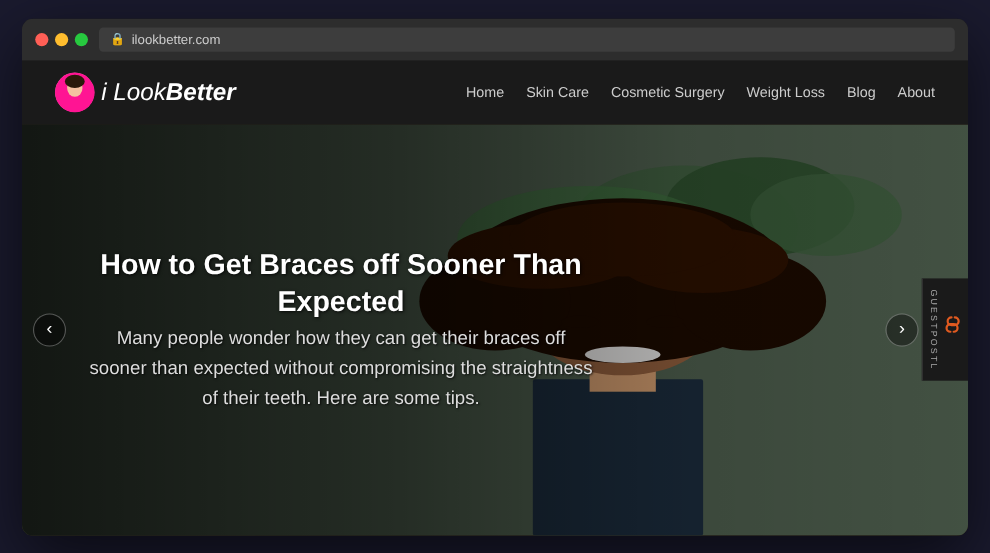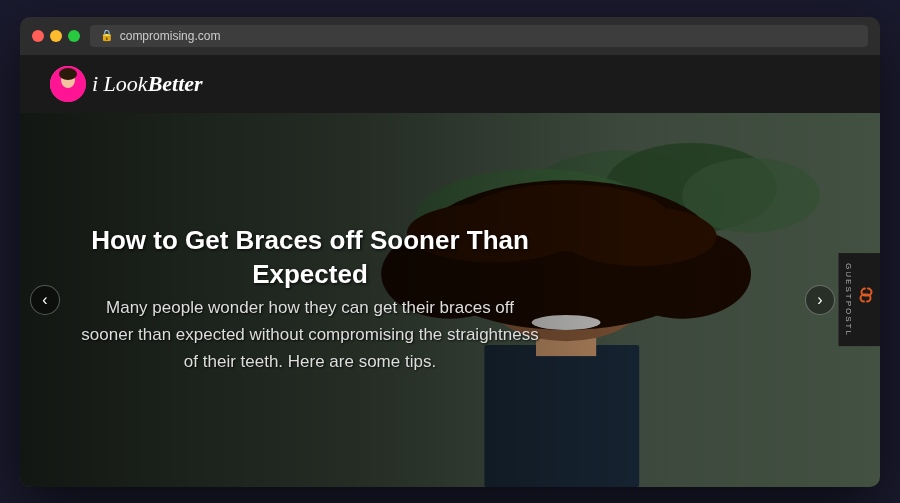--- a/index.html
+++ b/index.html
@@ -79,21 +79,20 @@
     
     .navbar {
       background: #1a1a1a;
       padding: 0 30px;
       display: flex;
       align-items: center;
       justify-content: space-between;
       height: 58px;
       z-index: 10;
       position: relative;
-      font-family: Liberation Serif, serif;
     }
 
     .logo-area {
       display: flex;
       align-items: center;
       gap: 0;
     }
 
     .logo-icon {
       width: 36px;
@@ -258,21 +257,21 @@
 <div class="browser-window">
 
   <div class="browser-chrome">
     <div class="traffic-lights">
       <div class="traffic-light tl-close"></div>
       <div class="traffic-light tl-minimize"></div>
       <div class="traffic-light tl-maximize"></div>
     </div>
     <div class="address-bar">
       <span class="lock-icon">🔒</span>
-      <span>compromising.com</span>
+      <span>ilookbetter.com</span>
     </div>
   </div>
 
   <div class="website-content">
 
     <nav class="navbar">
       <div class="logo-area">
         <div class="logo-icon">
           <svg width="36" height="36" viewBox="0 0 36 36">
             <circle cx="18" cy="18" r="18" fill="#ff1493"></circle>
@@ -281,20 +280,28 @@
 
             <path d="M9 10 Q11 3 18 3 Q25 3 27 10 Q26 5 18 5 Q10 5 9 10Z" fill="#2a1a0a"></path>
             <ellipse cx="18" cy="8" rx="9" ry="6" fill="#2a1a0a"></ellipse>
           </svg>
         </div>
         <div class="logo-text">
           <span class="i-look">i Look</span><span class="better">Better</span>
         </div>
       </div>
 
+      <div class="nav-links">
+        <a class="nav-link">Home</a>
+        <a class="nav-link">Skin Care</a>
+        <a class="nav-link">Cosmetic Surgery</a>
+        <a class="nav-link">Weight Loss</a>
+        <a class="nav-link">Blog</a>
+        <a class="nav-link">About</a>
+      </div>
     </nav>
 
     <div class="hero">
 
       <div class="hero-photo">
 
         <svg width="100%" height="100%" xmlns="http://www.w3.org/2000/svg" style="position:absolute;inset:0;">
 
           <rect width="100%" height="100%" fill="#4a5a4a"></rect>
 

